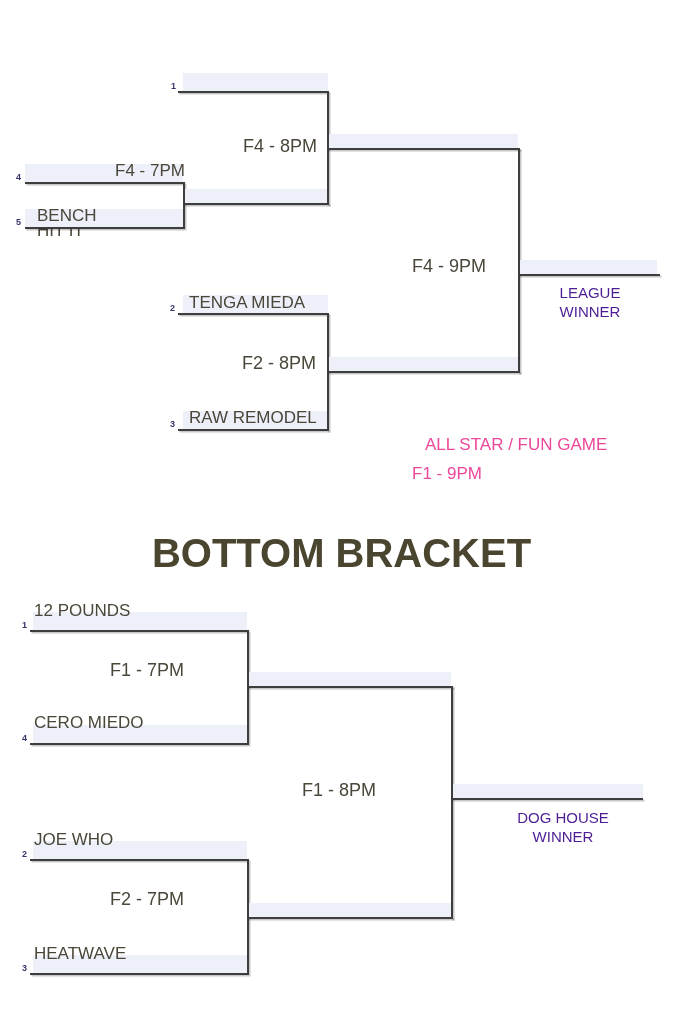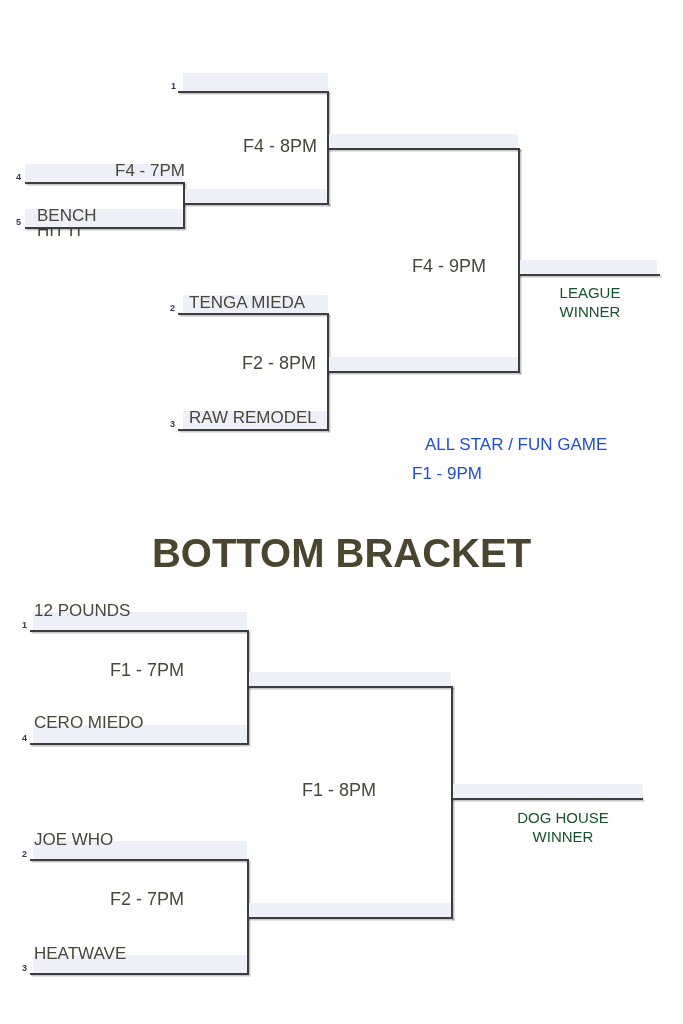--- a/index.html
+++ b/index.html
@@ -10,22 +10,22 @@
   .title{
     position:absolute;left:0;width:683px;text-align:center;
     font-size:40px;font-weight:600;letter-spacing:0px;color:#49452f;
   }
   .team{position:absolute;font-size:17px;line-height:20px;white-space:nowrap;color:#4a4639;}
   .game{position:absolute;font-size:18px;line-height:20px;white-space:nowrap;color:#4a4639;}
   .seed{position:absolute;font-size:9px;line-height:9px;font-weight:700;color:#343568;}
   .hline{position:absolute;height:2px;background:#3e3d3d;box-shadow:1.5px 1.5px 0 rgba(0,0,0,0.22);}
   .vline{position:absolute;width:2px;background:#3e3d3d;box-shadow:1.5px 1.5px 0 rgba(0,0,0,0.22);}
   .hl{position:absolute;background:#edf0f9;}
-  .champ{position:absolute;text-align:center;font-size:15px;line-height:19px;color:#14532d;}
-  .note{position:absolute;font-size:17px;line-height:20px;white-space:nowrap;color:#1d4ed8;}
+  .champ{position:absolute;text-align:center;font-size:15px;line-height:19px;color:#4c1d95;}
+  .note{position:absolute;font-size:17px;line-height:20px;white-space:nowrap;color:#ec4899;}
 </style>
 </head>
 <body>
 
 <div class="canvas">
 
 
   <div class="hl" style="left:183px;top:73px;width:145px;height:18px;"></div>
   <div class="seed" style="left:171px;top:82px;">1</div>
   <div class="hline" style="left:178px;top:91px;width:150px;"></div>

